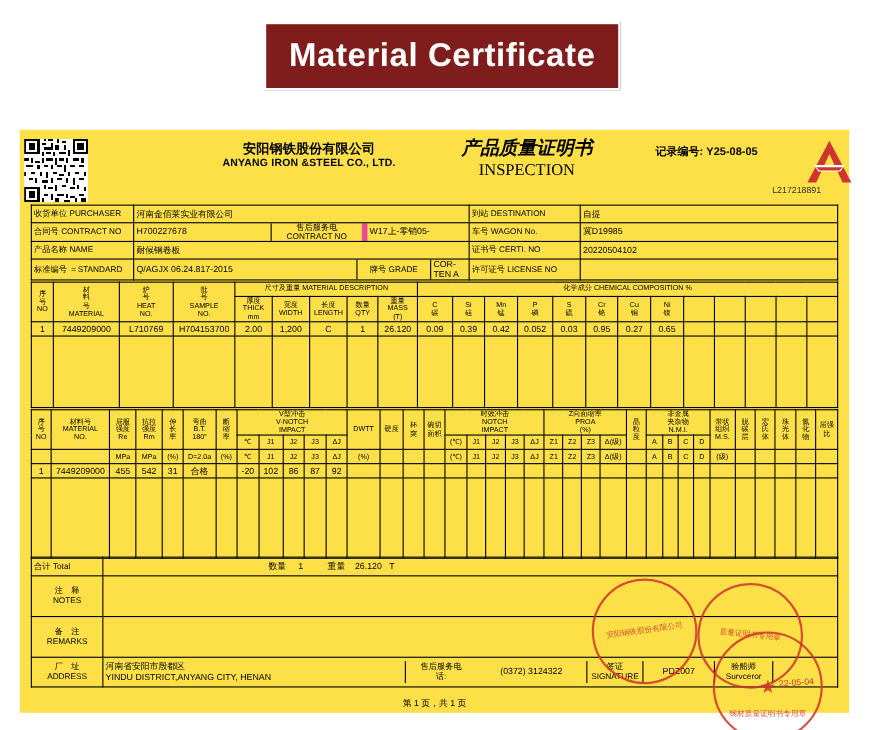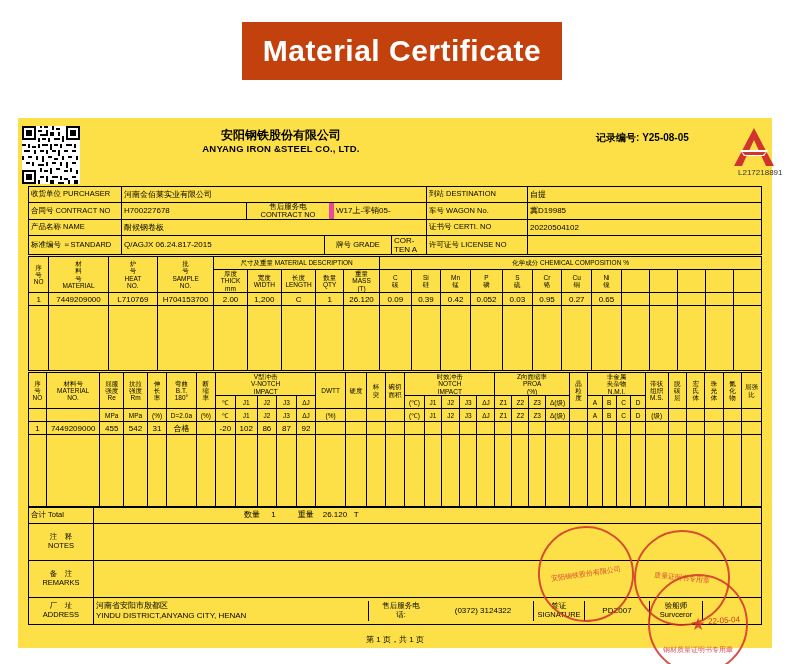--- a/index.html
+++ b/index.html
@@ -7,21 +7,21 @@
     width:790px;height:664px;background:#ffffff;
     font-family:"Liberation Sans", sans-serif;
     color:#000;
     -webkit-font-smoothing:none;
   }
   .page{position:relative;width:790px;height:664px;overflow:hidden;}
 
   
   .banner{
     position:absolute;left:240px;top:20px;width:320px;height:58px;
-    background:#c2410c;border:2px solid #ffffff;
+    background:#7f1d1d;border:2px solid #ffffff;
     display:flex;align-items:center;justify-content:center;
   }
   .banner span{
     color:#ffffff;font-size:30px;font-weight:bold;letter-spacing:.5px;
     font-family:"Liberation Sans", sans-serif;
   }
 
   
   .sheet{position:absolute;left:18px;top:118px;width:754px;height:530px;background:#fde047;}
 
@@ -34,21 +34,21 @@
     position:absolute;left:158px;top:10px;width:210px;text-align:center;line-height:1.25;
   }
   .hdr-company .cn{font-size:12px;font-weight:bold;}
   .hdr-company .en{font-size:9.5px;font-weight:bold;letter-spacing:.2px;}
   .hdr-title{
     position:absolute;left:368px;top:6px;width:186px;text-align:center;line-height:1.3;
   }
   .hdr-title .cn{font-size:17px;font-weight:bold;font-family:"Liberation Serif", serif;font-style:italic;}
   .hdr-title .en{font-size:15px;font-family:"Liberation Serif", serif;}
   .hdr-rec{position:absolute;left:578px;top:13px;font-size:10px;font-weight:bold;}
-  .hdr-serial{position:absolute;left:696px;top:50px;font-size:8px;color:#333;padding-left:24px;}
+  .hdr-serial{position:absolute;left:660px;top:50px;font-size:8px;color:#333;padding-left:24px;}
 
   
   .logo{position:absolute;left:712px;top:8px;width:48px;height:44px;}
 
   
   table{border-collapse:collapse;position:absolute;font-size:8px;}
   td{border:1px solid #000;padding:0 2px;vertical-align:middle;line-height:1.15;}
   .c{text-align:center;}
   .l{text-align:left;}
   .lbl{font-size:7.5px;}
@@ -176,20 +176,24 @@
           <rect x="23" y="27" width="1" height="2"></rect>
             <rect x="26" y="27" width="2" height="2"></rect>
         </g>
       </svg>
     </div>
 
     <div class="hdr-company">
       <div class="cn">安阳钢铁股份有限公司</div>
       <div class="en">ANYANG IRON &amp;STEEL CO., LTD.</div>
     </div>
+    <div class="hdr-title">
+      <div class="cn">产品质量证明书</div>
+      <div class="en">INSPECTION</div>
+    </div>
     <div class="hdr-rec">
       <span>记录编号:</span>
       <span>Y25-08-05</span>
     </div>
     <div class="hdr-serial">L217218891</div>
 
     <div class="logo">
       <svg width="48" height="44" viewBox="0 0 48 44">
         <path d="M24 2 L44 40 L36 40 L24 14 L12 40 L4 40 Z" fill="#d0342c"></path>
         <path d="M10 24 L38 24 L34 30 L14 30 Z" fill="#ffffff"></path>

